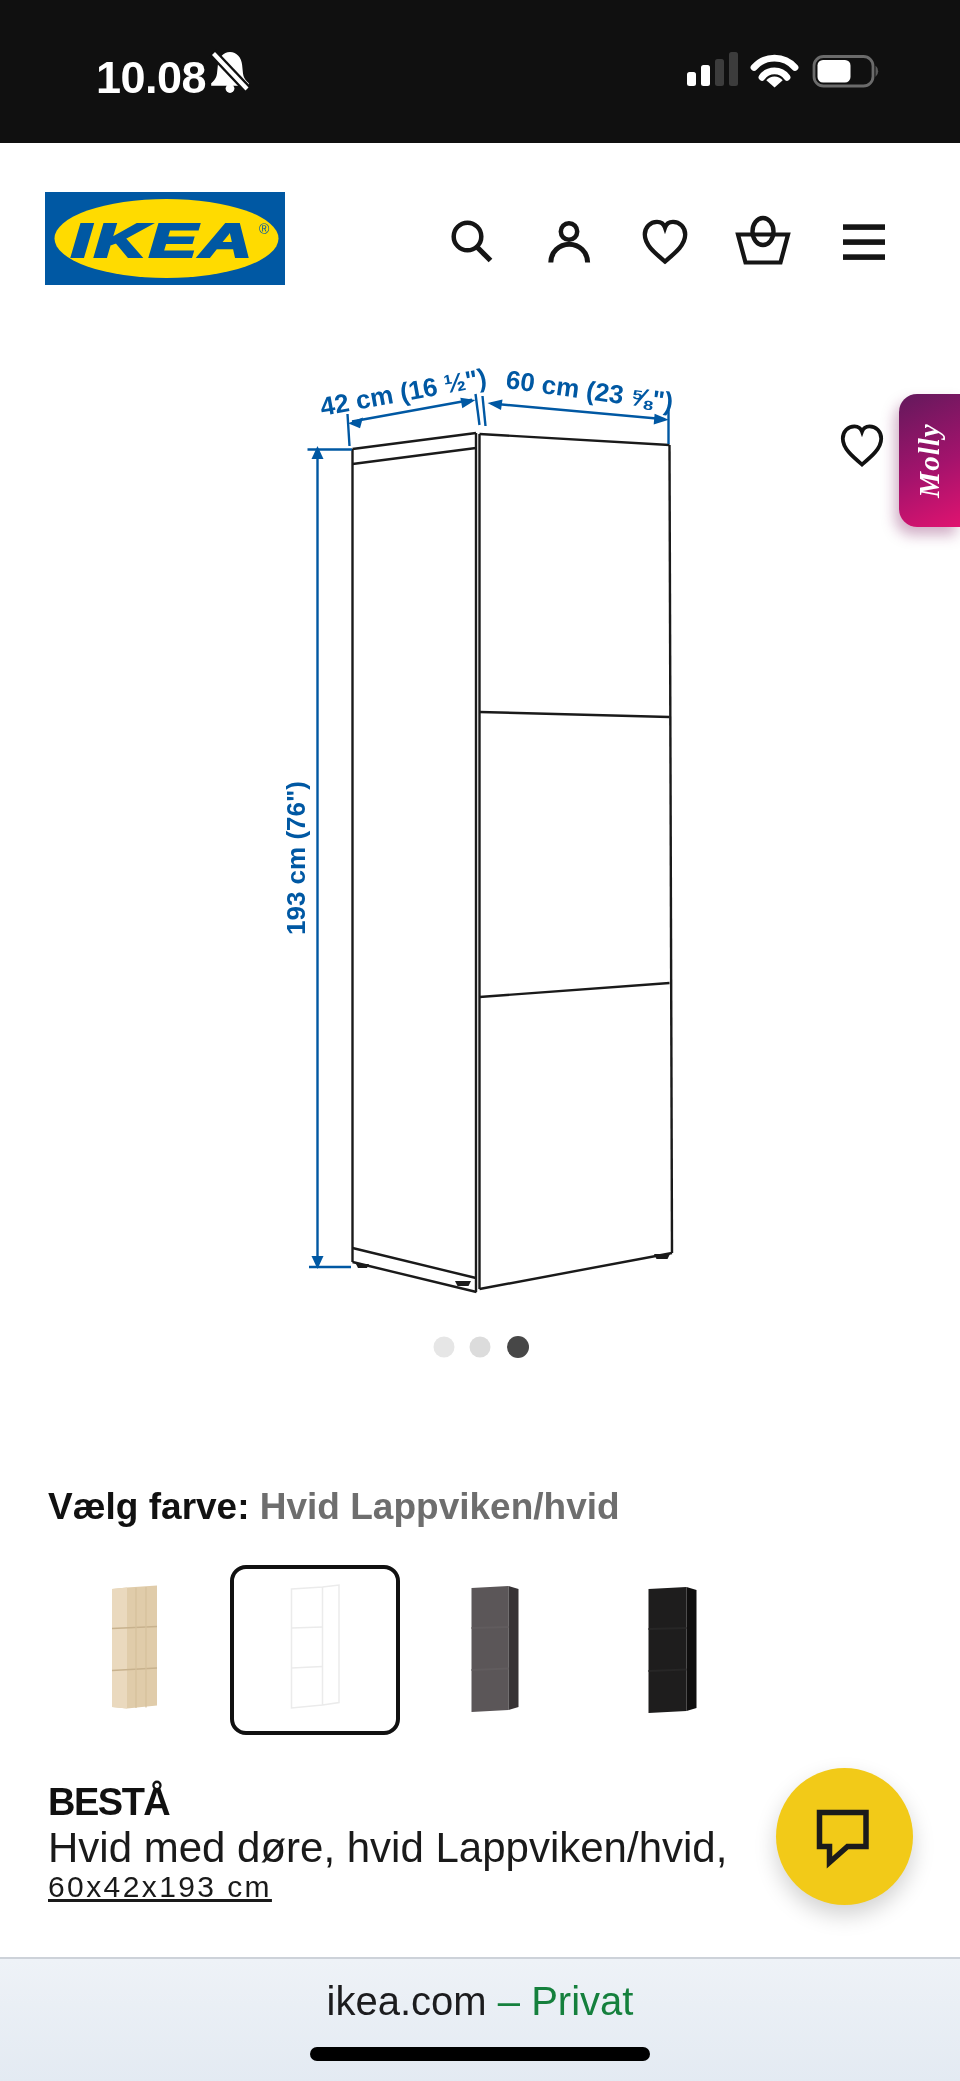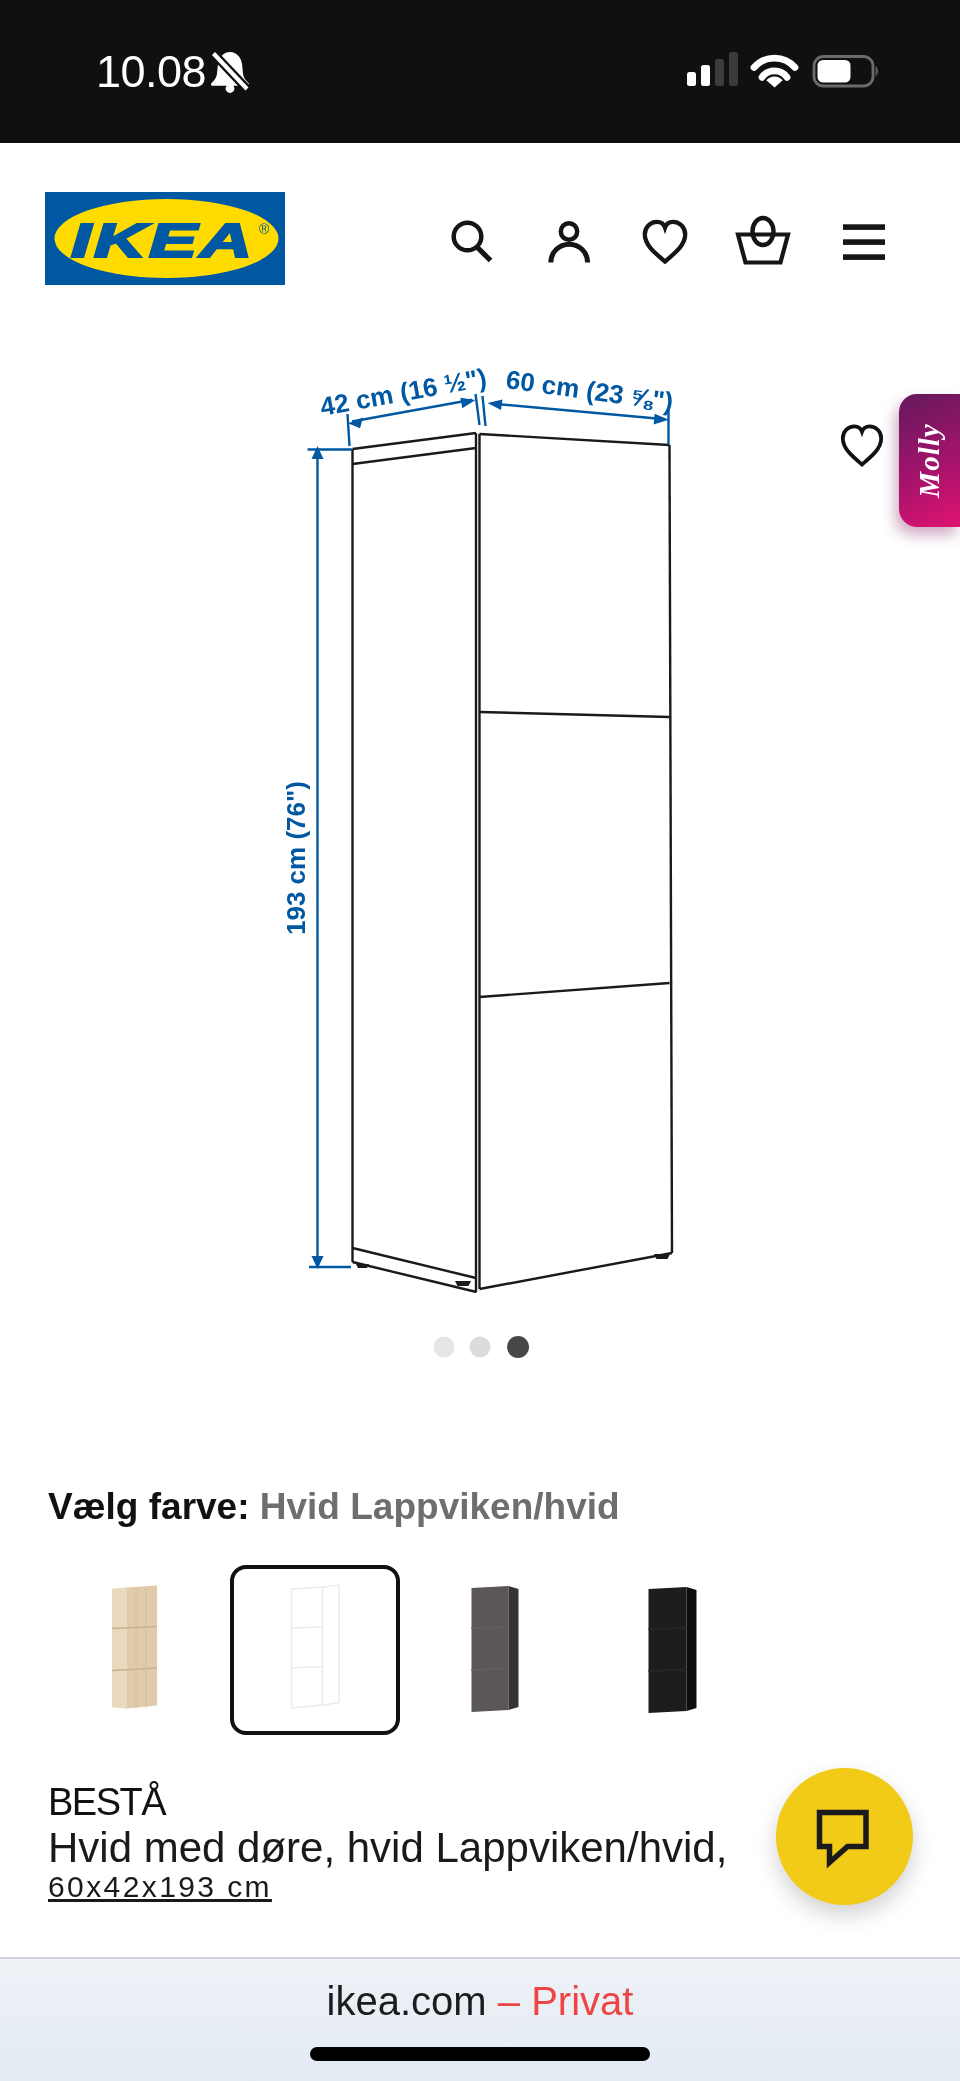--- a/index.html
+++ b/index.html
@@ -1,33 +1,33 @@
 <!DOCTYPE html>
 <html><head>
 <meta charset="utf-8">
 <style>
   *{-webkit-font-smoothing:antialiased;}
   html,body{margin:0;padding:0;}
   body{width:960px;height:2081px;position:relative;background:#fff;font-family:"Liberation Sans",sans-serif;overflow:hidden;}
   .abs{position:absolute;}
   #status{left:0;top:0;width:960px;height:143px;background:#101010;}
-  #time{left:96px;top:46px;color:#fff;font-size:45px;font-weight:normal;letter-spacing:-0.5px;}
+  #time{left:96px;top:52px;color:#fff;font-size:45px;font-weight:bold;letter-spacing:-0.5px;}
   #mollytab{left:899px;top:394px;width:61px;height:133px;border-radius:18px 0 0 18px;background:linear-gradient(155deg,#63195c 0%,#a3136c 55%,#e01370 100%);box-shadow:-4px 8px 14px rgba(120,20,90,0.35);}
   #mollytxt{left:893px;top:388px;width:73px;height:145px;display:flex;align-items:center;justify-content:center;}
   #mollytxt span{display:block;transform:rotate(-90deg);color:#fff;font-family:"Liberation Serif",serif;font-style:italic;font-weight:bold;font-size:29px;letter-spacing:1px;}
   #valg{left:48px;top:1486px;font-size:37px;color:#111;font-weight:bold;}
   #valg span{font-weight:bold;color:#6e6e6e;}
   #selbox{left:230px;top:1565px;width:162px;height:162px;border:4px solid #111;border-radius:16px;background:#fff;}
-  #besta{left:48px;top:1781px;font-size:38px;font-weight:normal;color:#111;letter-spacing:-1.5px;}
+  #besta{left:48px;top:1781px;font-size:38px;font-weight:bold;color:#111;letter-spacing:-1.5px;}
   #reol{left:48px;top:1824px;font-size:42px;color:#1a1a1a;}
   #dims{left:48px;top:1870px;font-size:30px;color:#1a1a1a;letter-spacing:2.4px;}
   #chat{left:776px;top:1768px;width:137px;height:137px;border-radius:50%;background:#f2ca18;box-shadow:0 10px 22px rgba(0,0,0,0.18);}
   #safari{left:0;top:1957px;width:960px;height:124px;background:linear-gradient(#eef2f7,#e3eaf2);border-top:2px solid #cdd2d9;}
   #url{left:0;top:1979px;width:960px;text-align:center;font-size:40px;color:#1c1c1e;}
-  #url span{color:#ef4444;}
+  #url span{color:#15803d;}
   #homebar{left:310px;top:2047px;width:340px;height:14px;border-radius:8px;background:#000;}
 </style>
 </head>
 <body>
 <div class="abs" id="status"></div>
 <div class="abs" id="time">10.08</div>
 
 <div class="abs" id="mollytab"></div>
 <div class="abs" id="mollytxt">
     <span>Molly</span>

